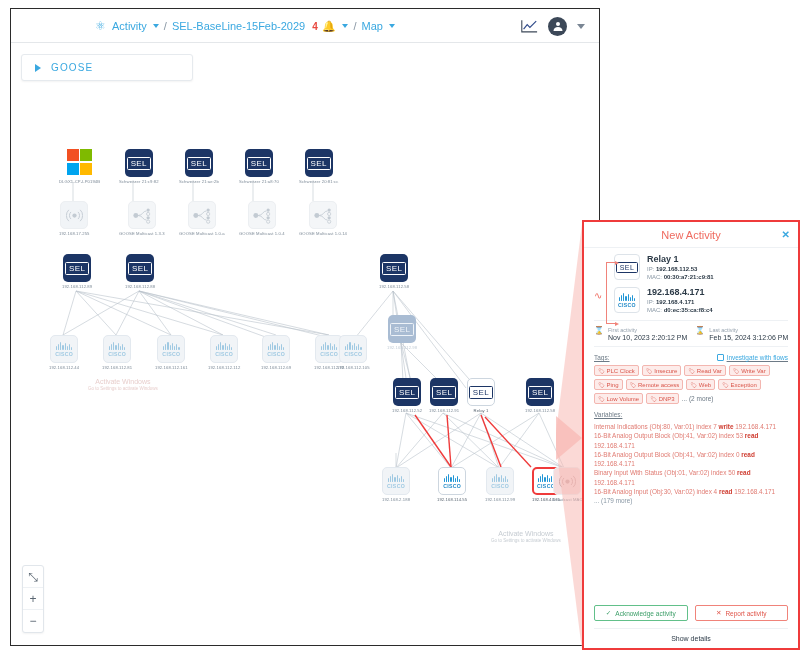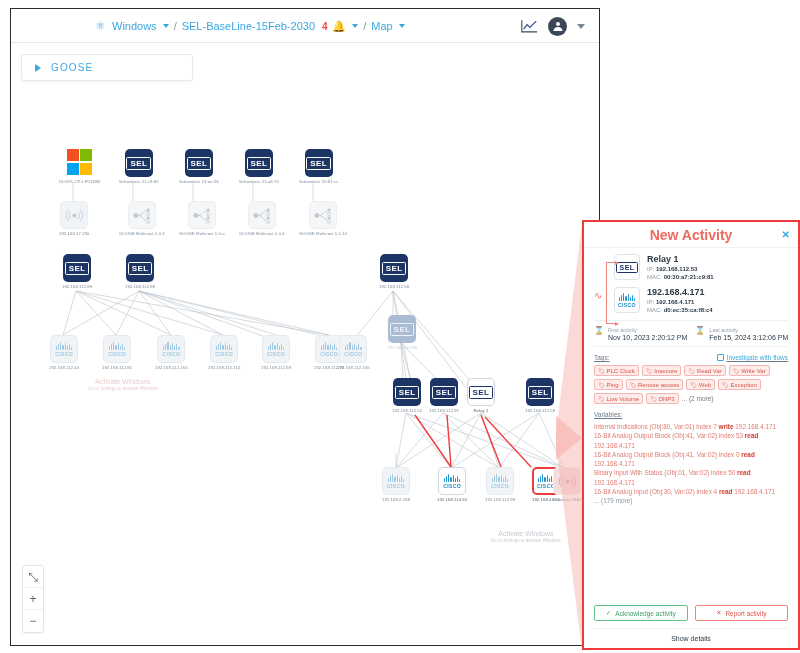--- a/index.html
+++ b/index.html
@@ -132,21 +132,21 @@
     display: flex; align-items: center; justify-content: center;
     position: relative;
   }
   .ico-sel {
     background: #1c3565;
   }
   .sel-text {
     border: 1.2px solid #ffffff;
     color: #ffffff;
     font-size: 8px;
-    font-weight: bold;
+    font-weight: normal;
     padding: 1px 3px;
     border-radius: 1.5px;
     letter-spacing: 0.4px;
   }
   .ico-sel-faded { background: #a9bcd3; }
   .ico-sel-faded .sel-text { border-color: #eef3f8; color: #eef3f8; }
   .ico-sel-white {
     background: #ffffff;
     border: 1px solid #cdd6df;
   }
@@ -232,21 +232,21 @@
     z-index: 21;
     display: flex; flex-direction: column;
     font-size: 7px;
   }
   .panel-head {
     position: relative;
     height: 26px;
     display: flex; align-items: center; justify-content: center;
     border-bottom: 1px solid #eef1f4;
   }
-  .panel-title { font-size: 14px; color: #ef6a5f; font-weight: bold; }
+  .panel-title { font-size: 11px; color: #ef6a5f; }
   .panel-close {
     position: absolute; right: 8px; top: 7px;
     font-size: 10px; color: #3aa8e0; cursor: pointer;
     font-weight: bold;
   }
   .panel-body { padding: 6px 10px 0 10px; flex: 1; overflow: hidden; }
 
   .devpair { position: relative; padding-left: 20px; }
   .pulse-ico {
     position: absolute; left: 0px; top: 36px;
@@ -348,24 +348,24 @@
 </head>
 <body>
 
 <div id="app">
 
   <div class="window">
 
     <div class="topbar">
       <div class="breadcrumb">
         <span class="bc-icon">⚛</span>
-        <span class="bc-link">Windows</span>
+        <span class="bc-link">Activity</span>
         <span class="caret"></span>
         <span class="bc-sep">/</span>
-        <span class="bc-link">SEL-BaseLine-15Feb-2030</span>
+        <span class="bc-link">SEL-BaseLine-15Feb-2029</span>
         <span class="alarm-count">4</span>
         <span class="alarm-bell">🔔</span>
         <span class="caret"></span>
         <span class="bc-sep">/</span>
         <span class="bc-link">Map</span>
         <span class="caret"></span>
       </div>
       <div class="topbar-right">
         <svg class="chart-btn" viewBox="0 0 20 16">
           <path d="M2 1 L2 14 L19 14" stroke="#3c4858" stroke-width="1.2" fill="none"></path>

